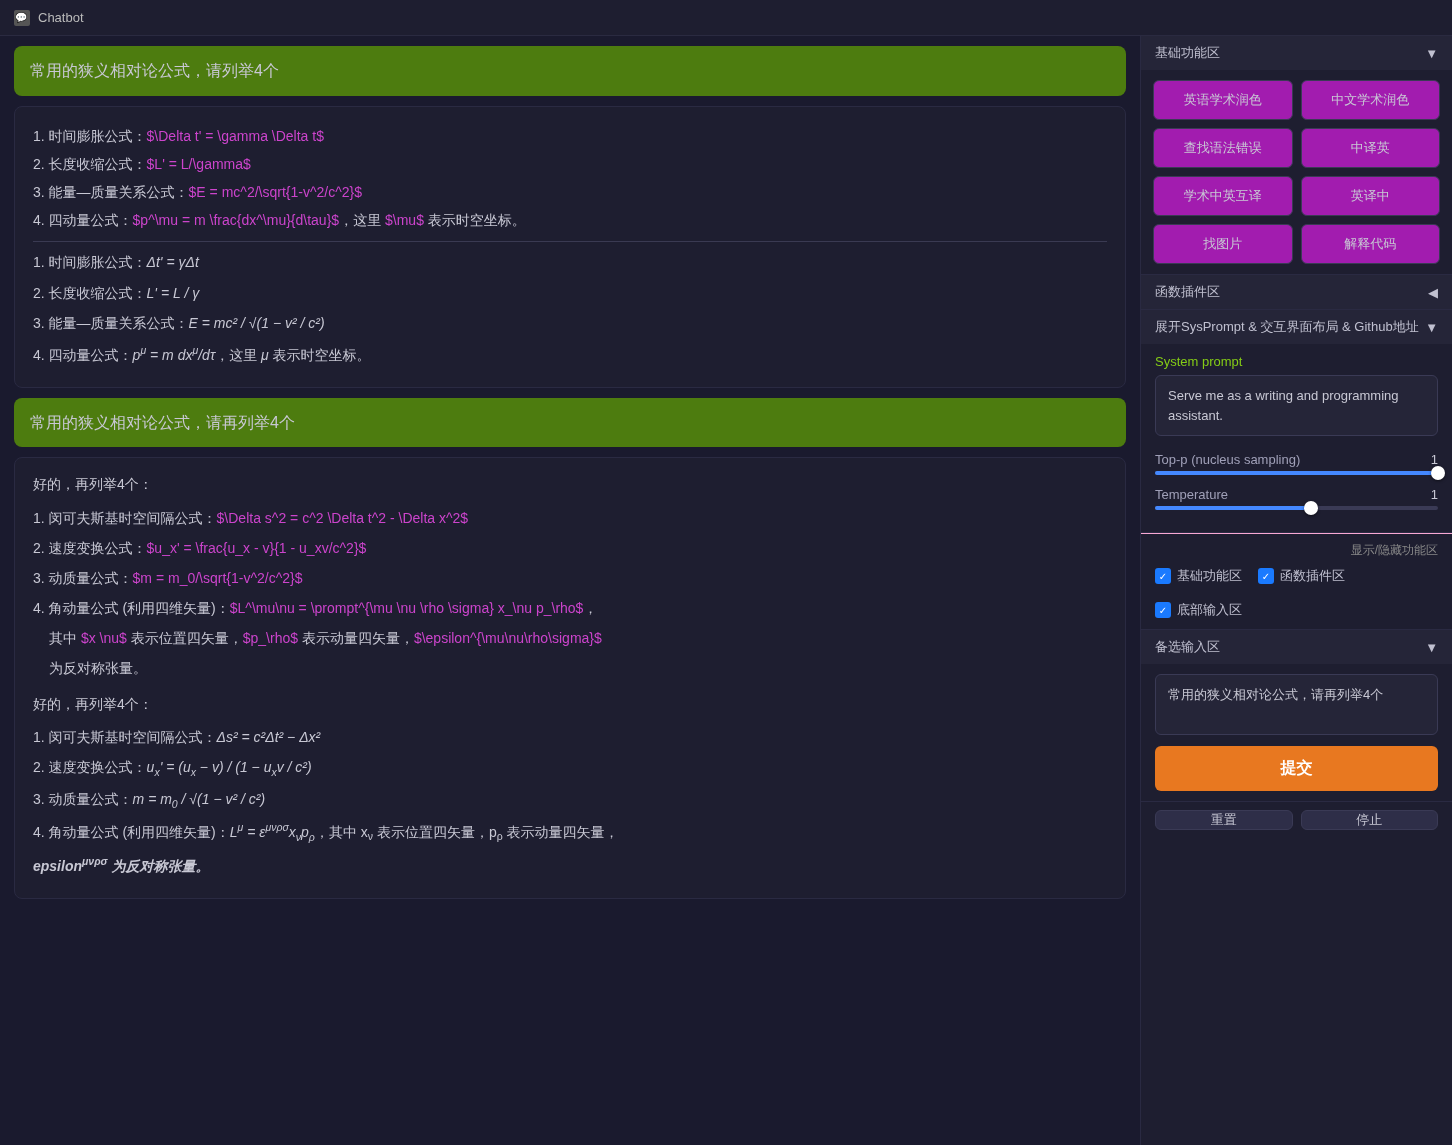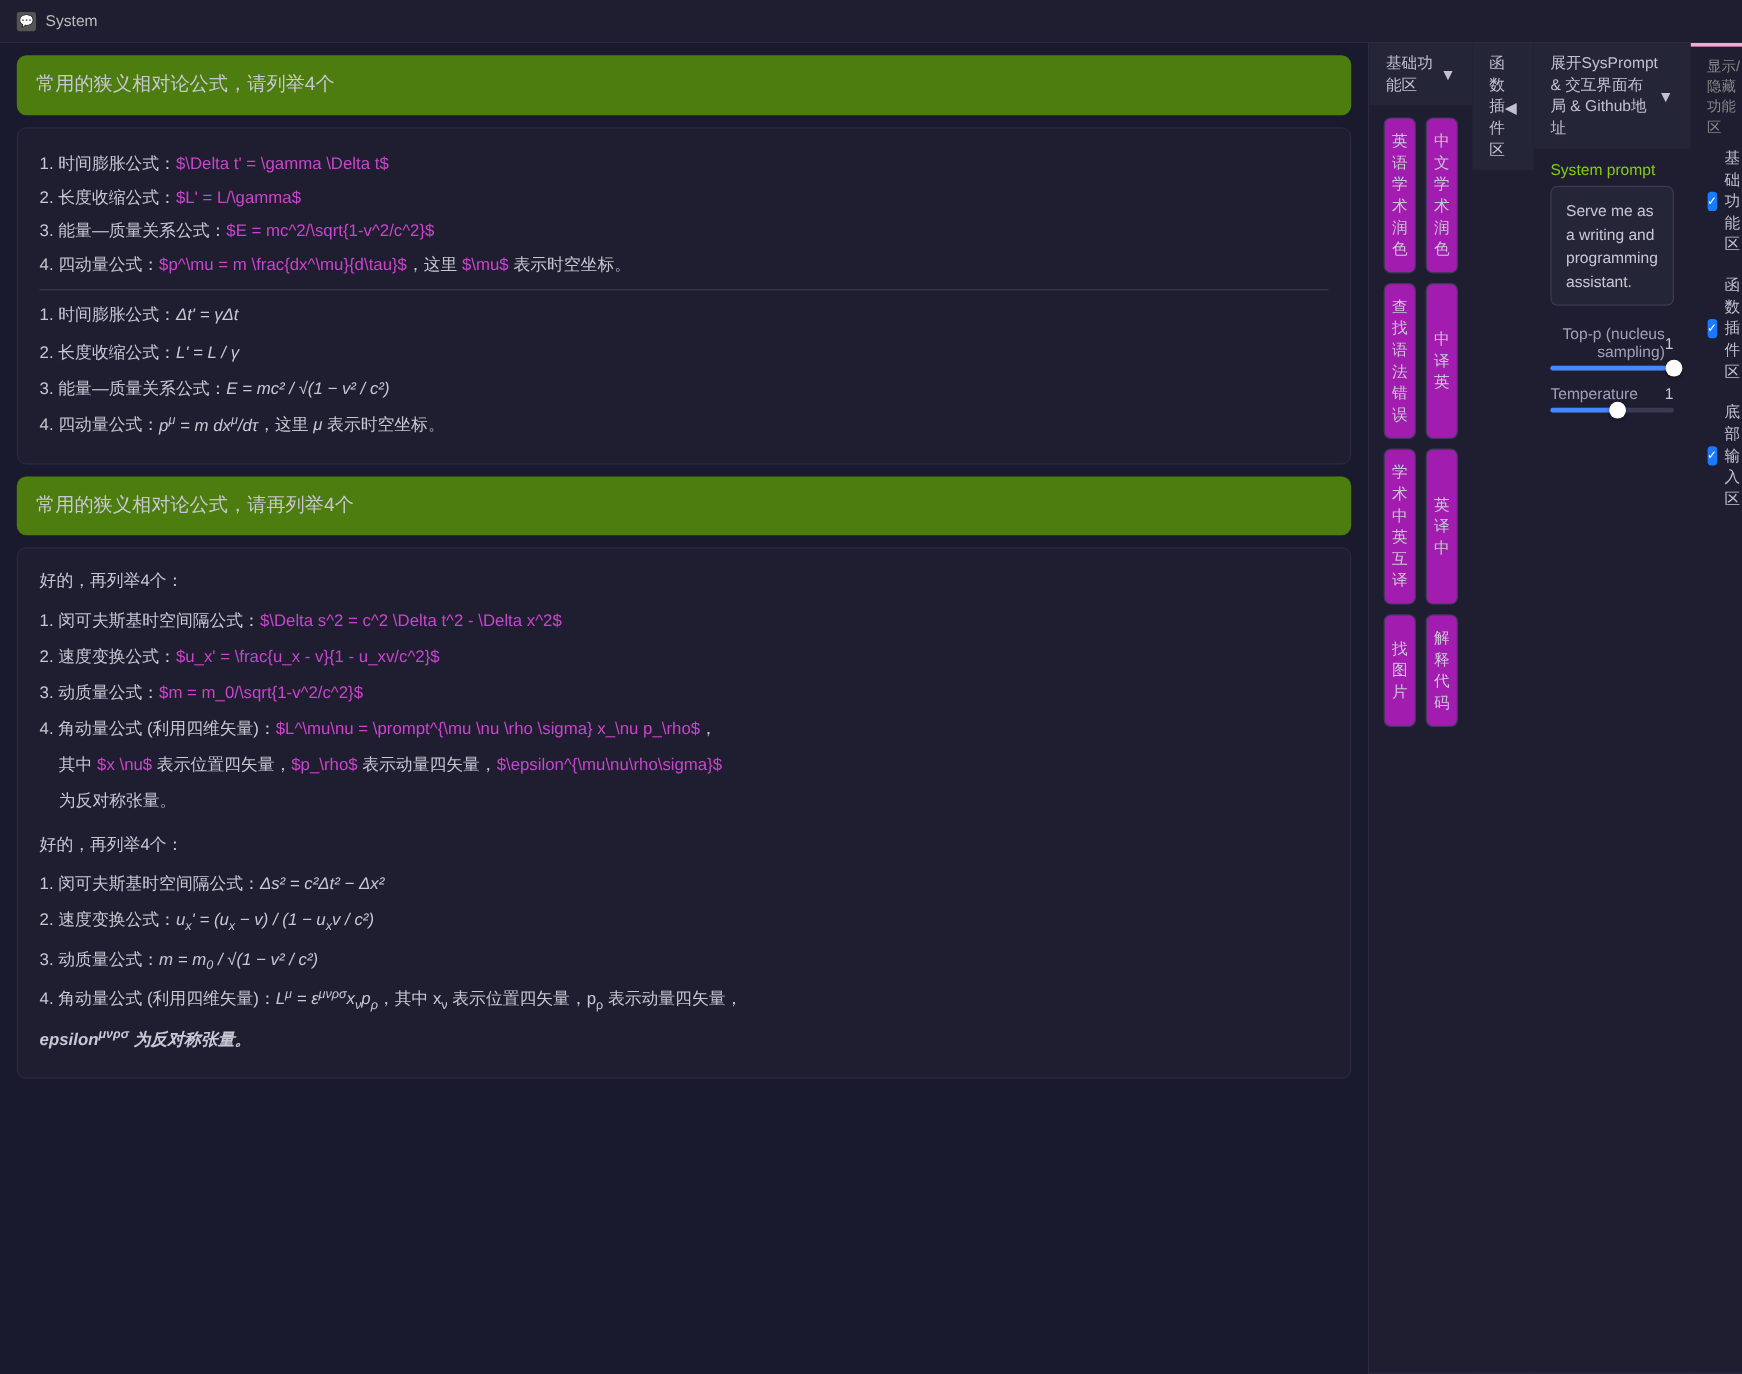--- a/index.html
+++ b/index.html
@@ -89,21 +89,21 @@
     .formula-block .formula-line {
       margin: 5px 0;
     }
 
     
     .sidebar {
       width: 312px;
       background: #1e1e30;
       border-left: 1px solid #2a2a42;
       display: flex;
-      flex-direction: row;
+      flex-direction: column;
       overflow-y: auto;
       padding: 0;
     }
 
     
     .sidebar-section {
       border-bottom: 1px solid #2a2a42;
     }
     .sidebar-section-header {
       display: flex;
@@ -223,21 +223,22 @@
       border-radius: 50%;
       position: absolute;
       top: -5px;
       cursor: pointer;
       box-shadow: 0 1px 3px rgba(0,0,0,0.5);
     }
 
     
     .visibility-section {
       padding: 8px 14px 10px;
-      border-top: 3px solid #f9a8d4;
+      border-top: 1px solid #f9a8d4;
+      text-align: right;
     }
     .visibility-label {
       font-size: 12px;
       color: #888;
       margin-bottom: 8px;
     }
     .checkbox-row {
       display: flex;
       gap: 16px;
       flex-wrap: wrap;
@@ -332,21 +333,21 @@
     sup { font-size: 0.75em; }
     sub { font-size: 0.75em; }
     .magenta { color: #cc44cc; }
     .italic { font-style: italic; }
   </style>
 </head>
 <body>
 
 <div class="header">
   <div class="header-icon">💬</div>
-  <span class="header-title">System</span>
+  <span class="header-title">Chatbot</span>
 </div>
 
 <div class="main-layout">
 
   <div class="chat-area">
 
     <div class="user-msg">
       <span>常用的狭义相对论公式，请列举4个</span>
     </div>
 

